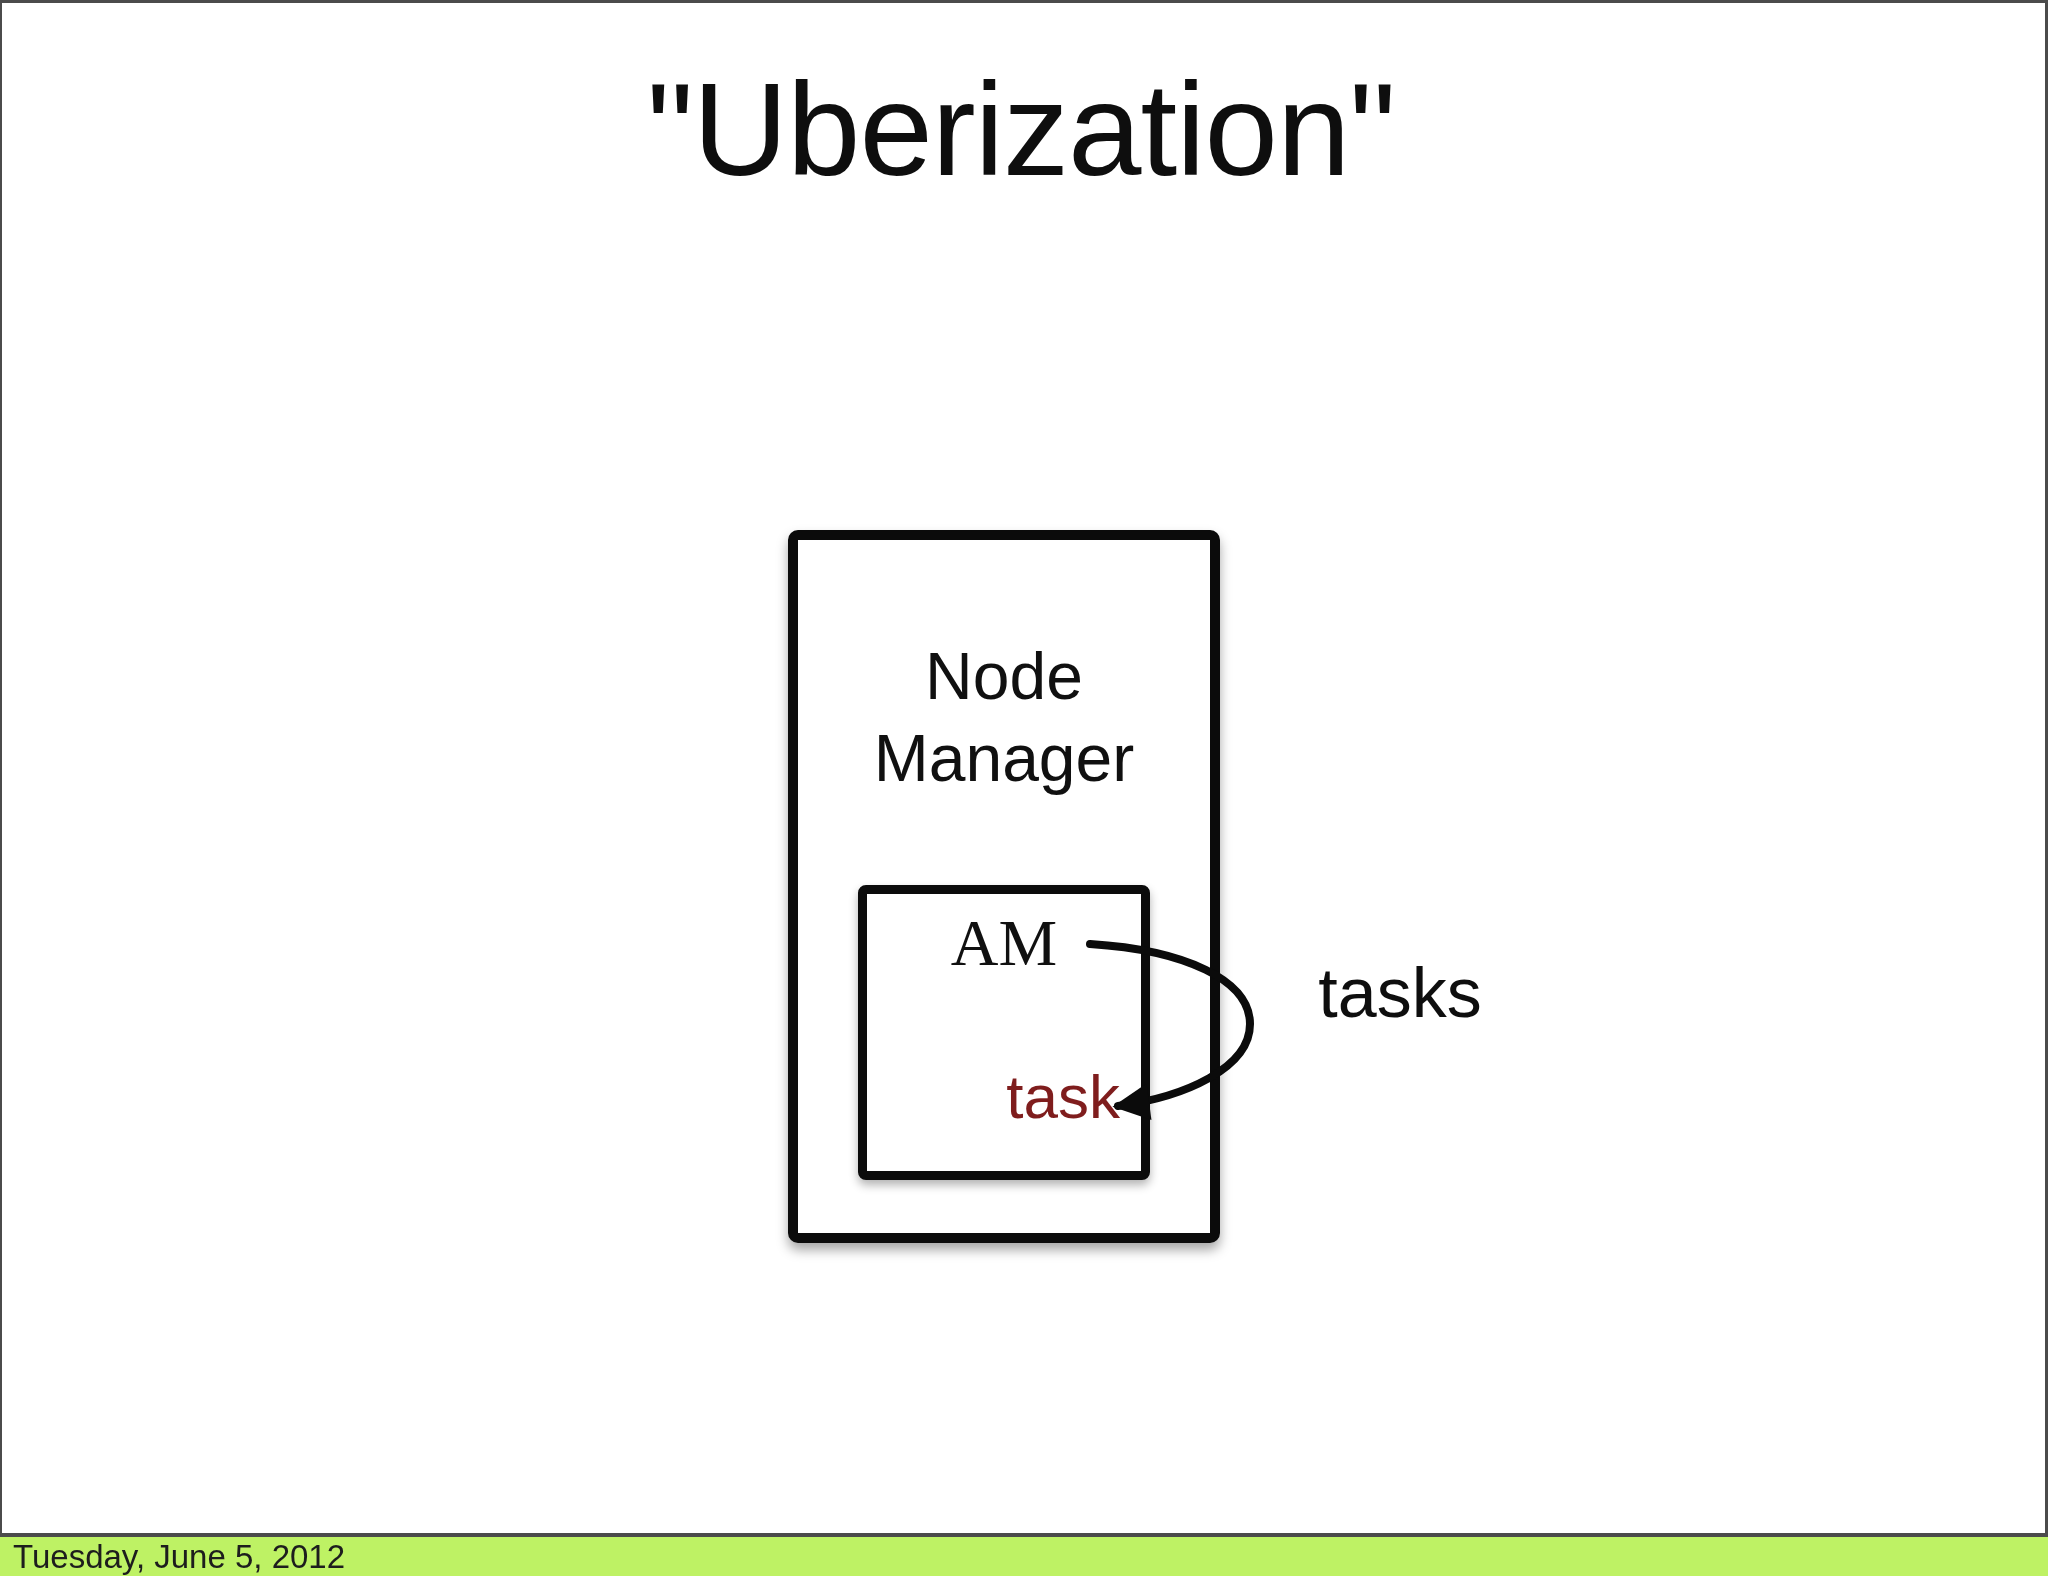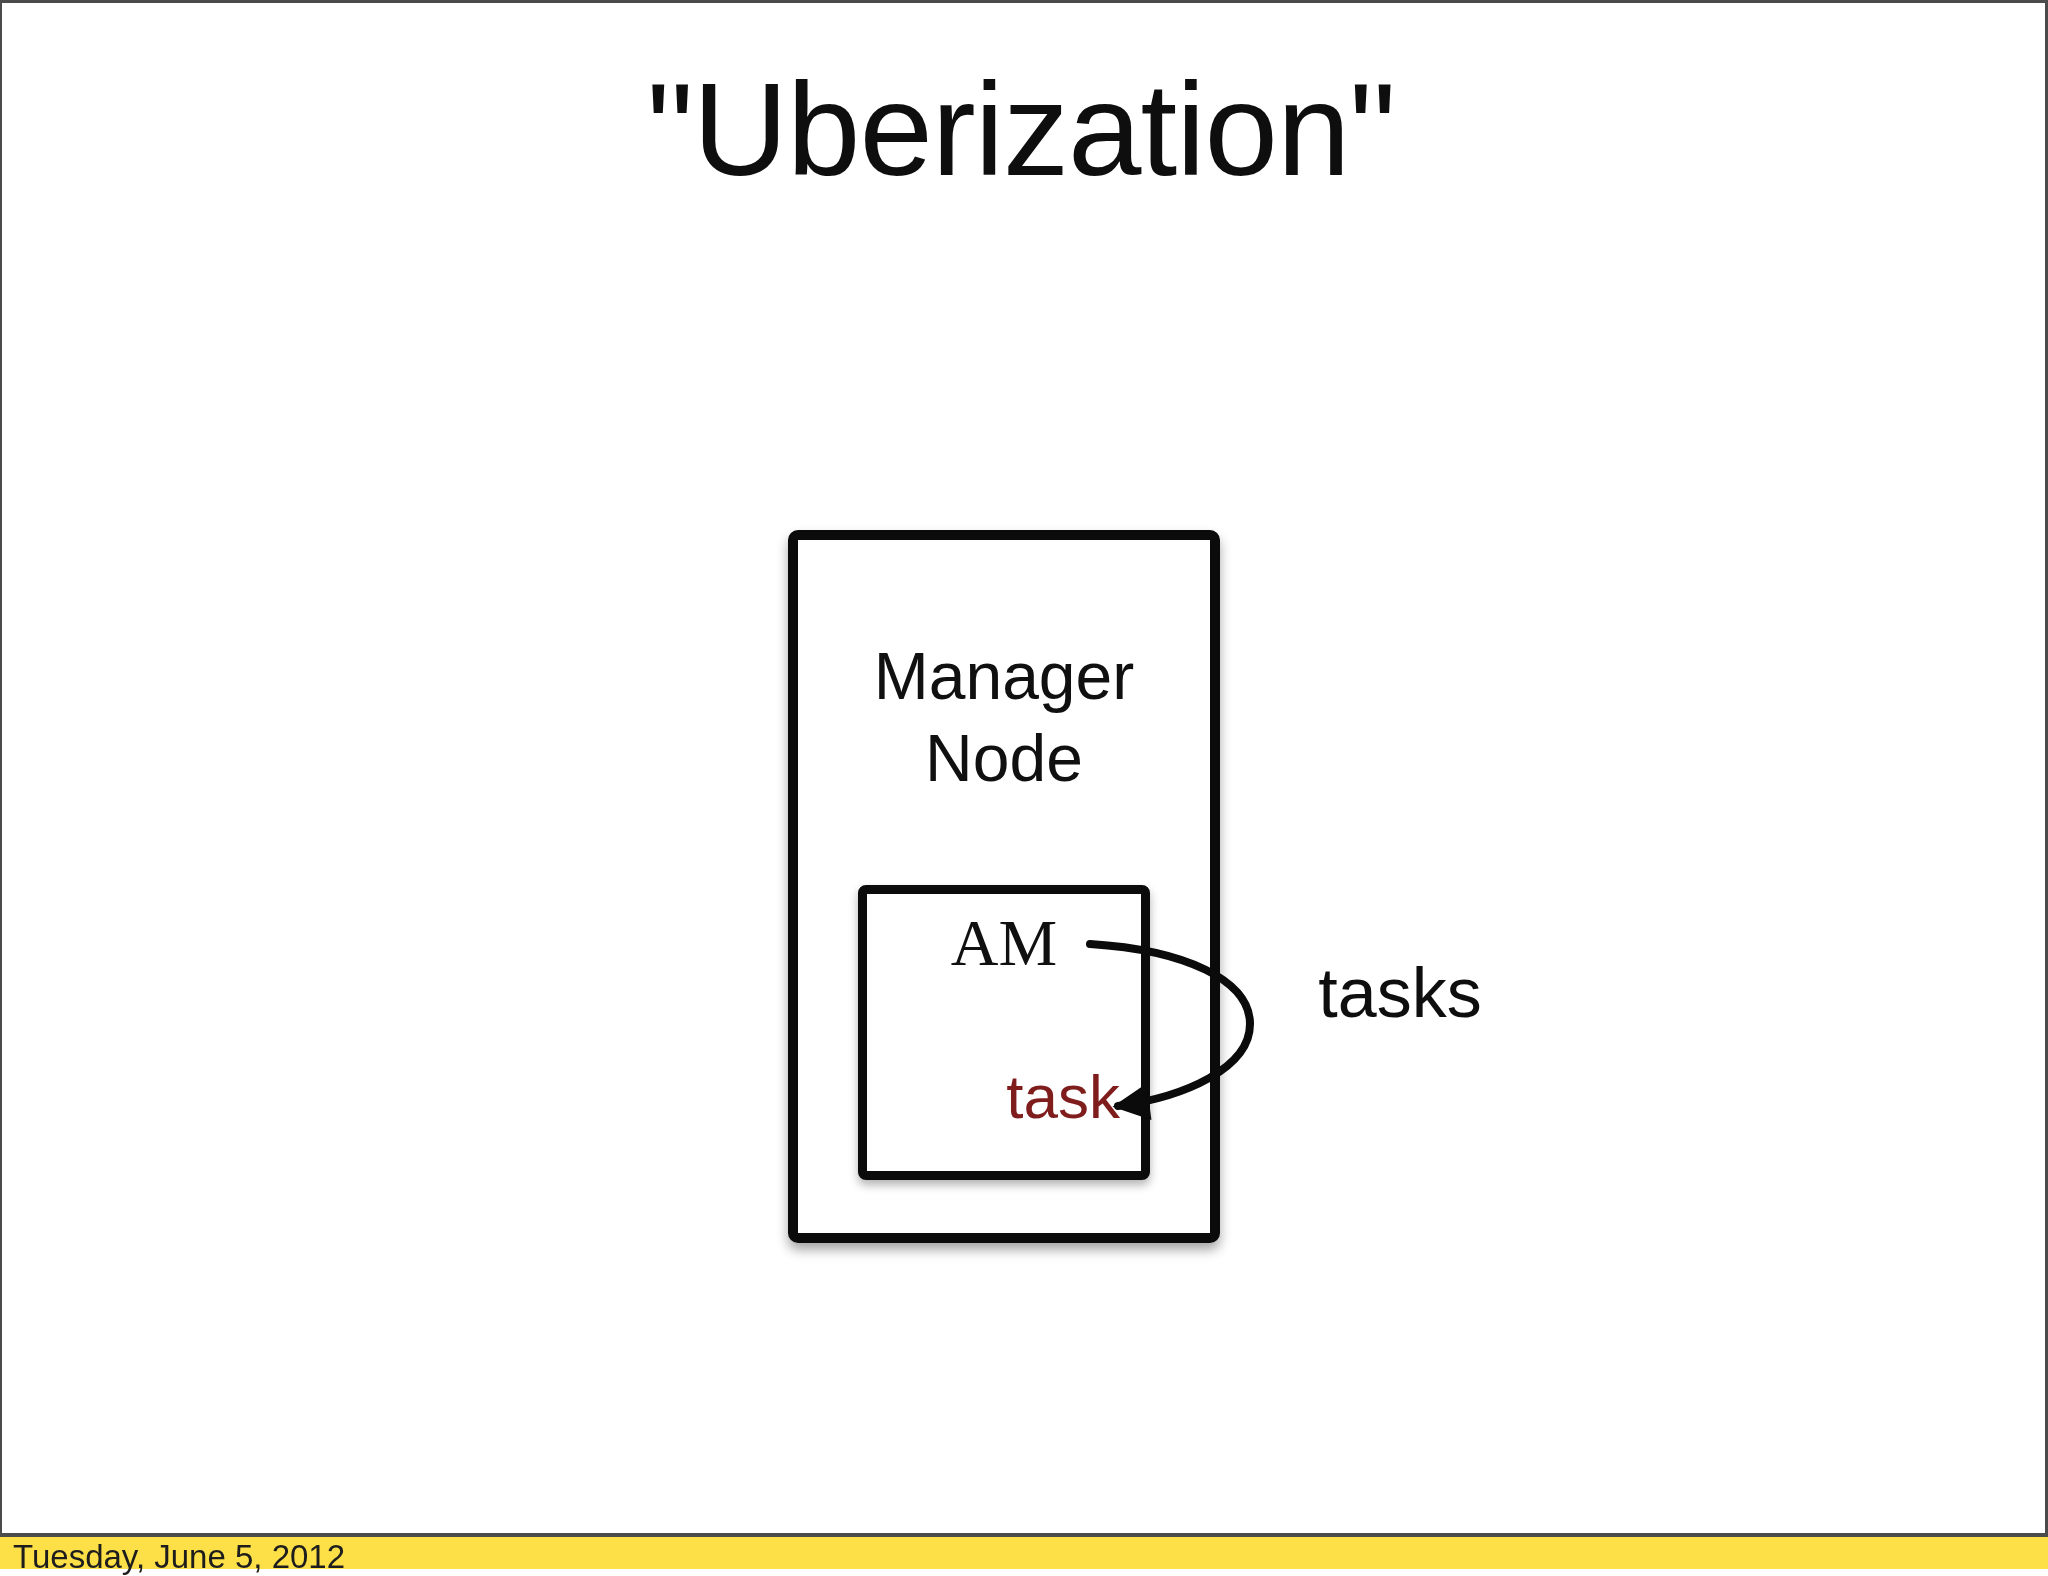--- a/index.html
+++ b/index.html
@@ -27,22 +27,22 @@
     background: #ffffff;
     border-top: 3px solid #4b4b4b;
     border-left: 2px solid #4b4b4b;
     border-right: 3px solid #4b4b4b;
     border-bottom: 4px solid #4b4b4b;
   }
   .footer-bar {
     position: absolute;
     left: 0; top: 1537px;
     width: 2048px;
-    height: 32px;
-    background: #fde047;
+    height: 39px;
+    background: #bef264;
   }
   .footer-date {
     position: absolute;
     left: 13px;
     top: 2px;
     font-size: 33px;
     line-height: 36px;
     color: #1d1d1d;
     white-space: nowrap;
   }
@@ -125,22 +125,22 @@
 <body>
 
 <div class="canvas">
 
   <div class="slide-frame"></div>
 
   <h1 class="slide-title">"Uberization"</h1>
 
   <div class="outer-box">
     <div class="nm-label">
+      <div>Node</div>
       <div>Manager</div>
-      <div>Node</div>
     </div>
   </div>
 
   <div class="inner-box"></div>
 
   <div class="am-label">AM</div>
 
   <div class="task-label">task</div>
 
   <svg class="arrow-svg" viewBox="1000 880 320 280" xmlns="http://www.w3.org/2000/svg">

